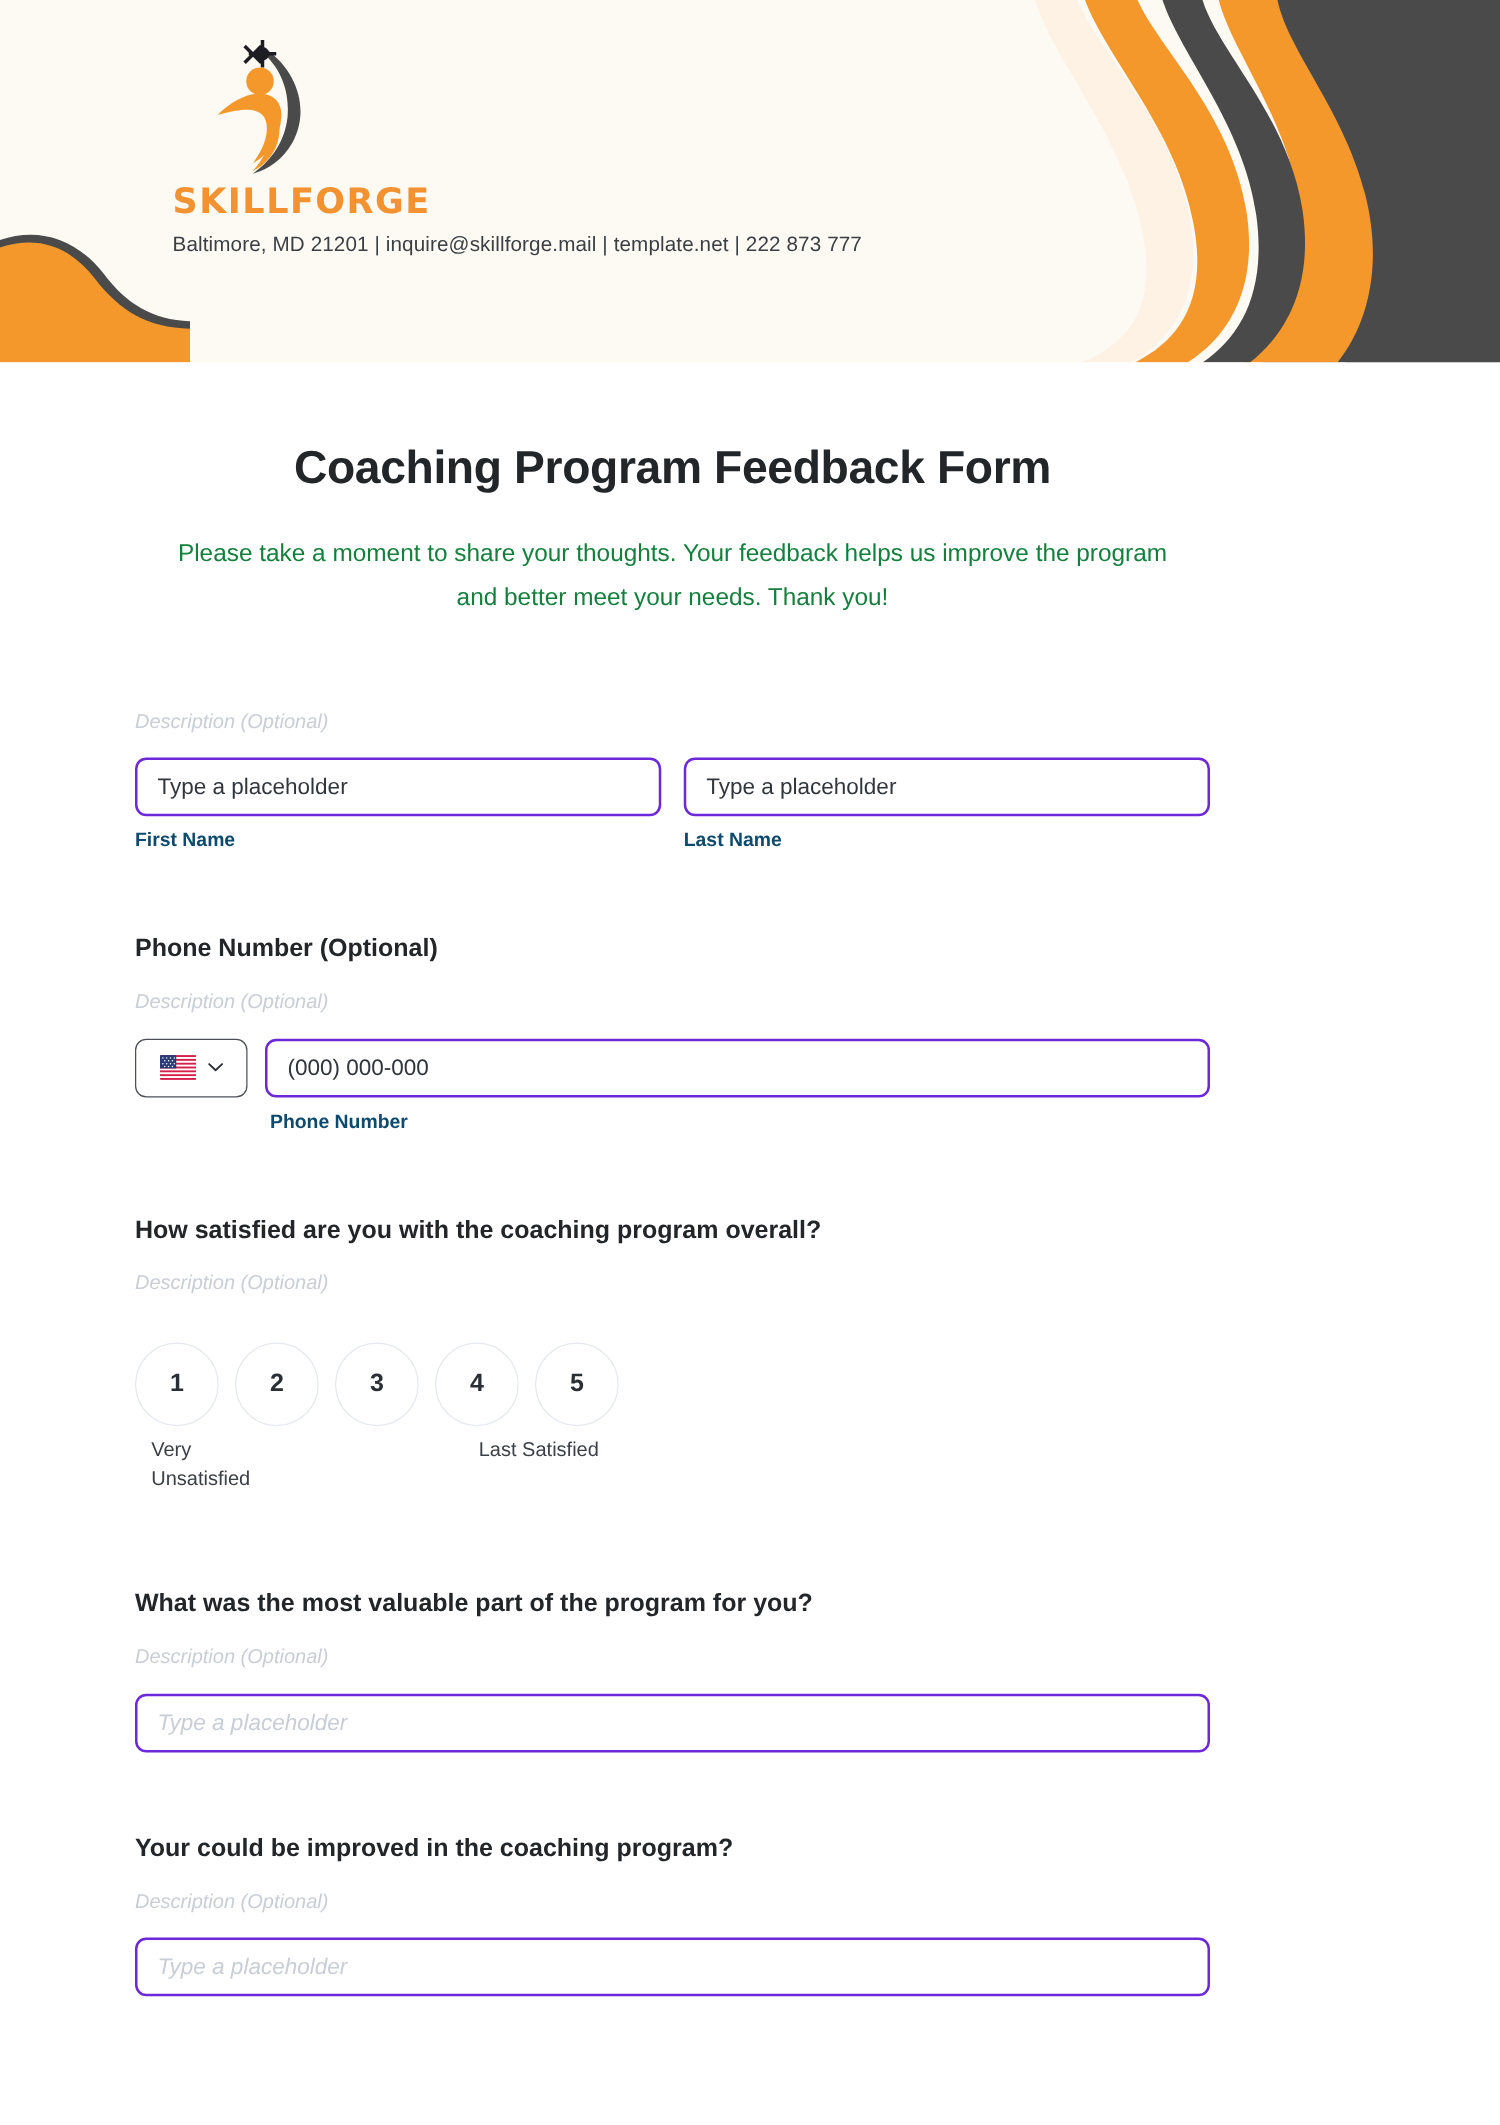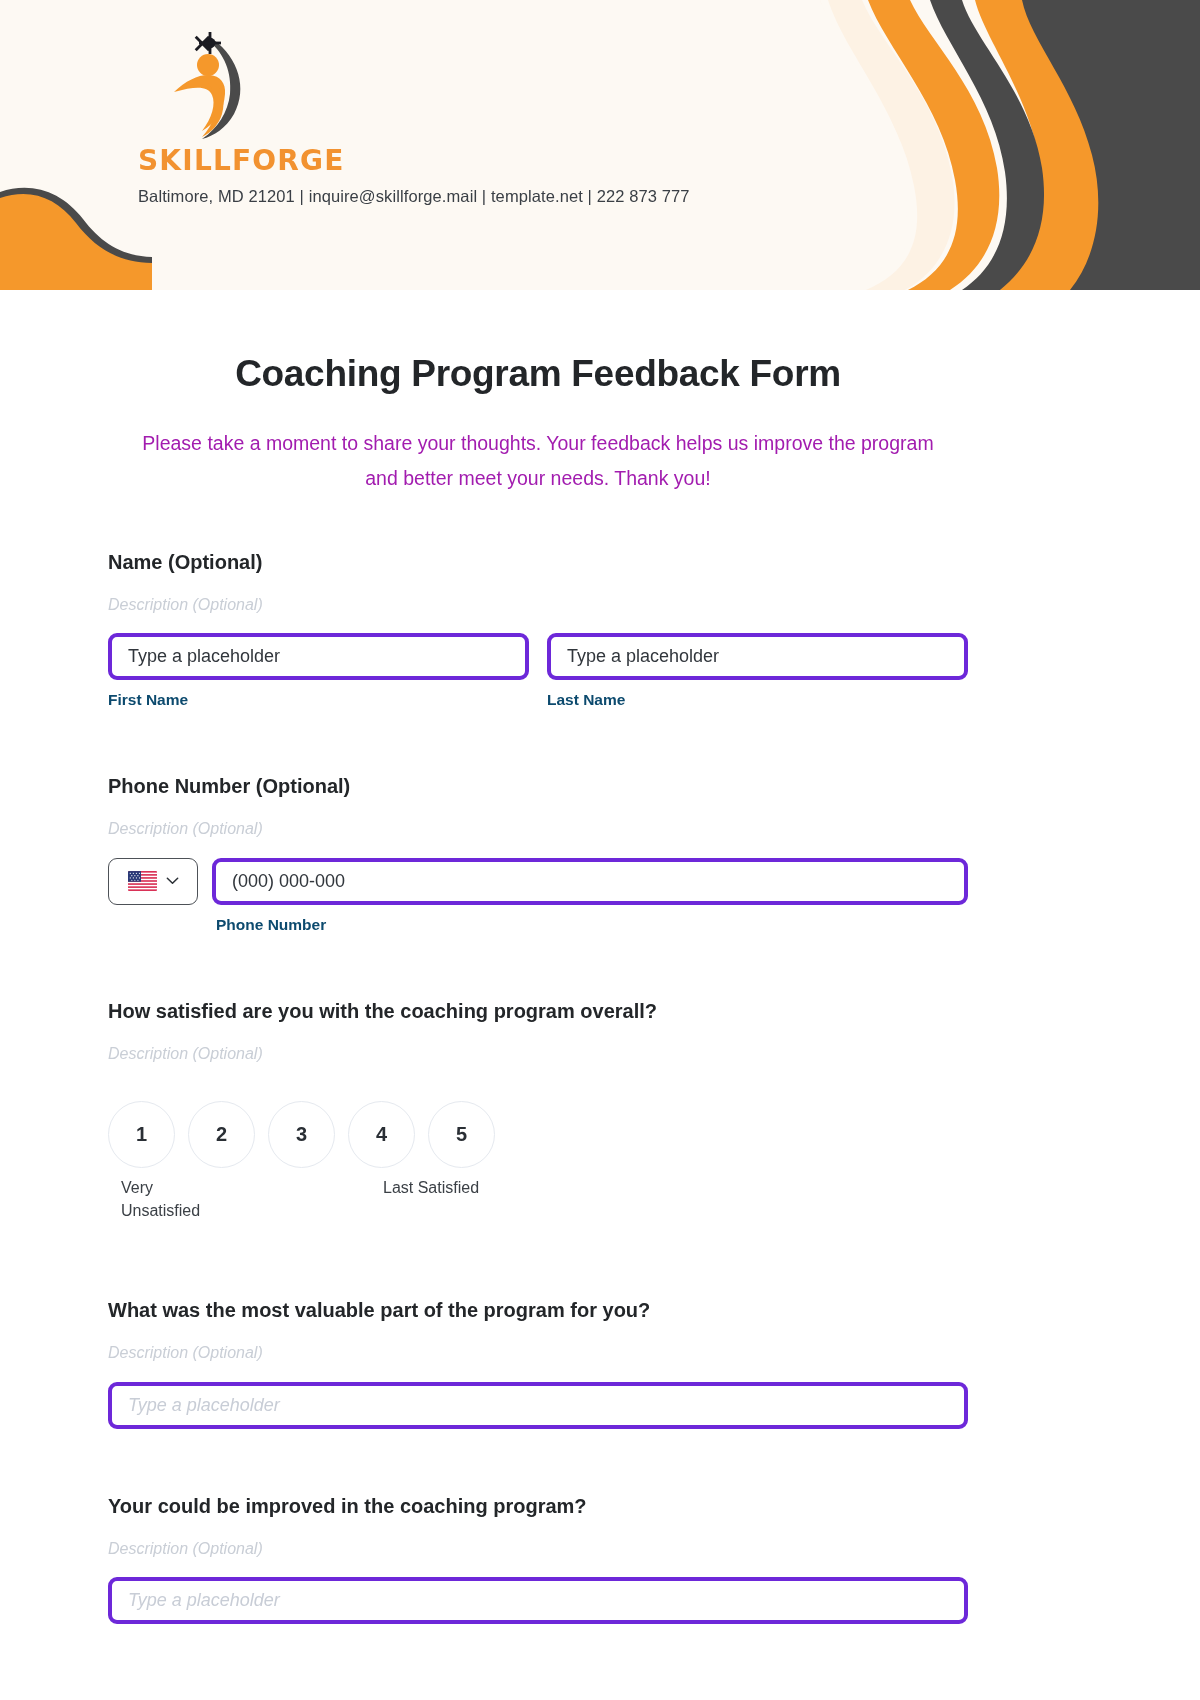--- a/index.html
+++ b/index.html
@@ -84,21 +84,21 @@
     color: #232629;
     line-height: 1.2;
   }
 
   .form-subtitle {
     margin: 30px auto 0;
     width: 800px;
     text-align: center;
     font-size: 19.5px;
     line-height: 1.8;
-    color: #a21caf;
+    color: #15803d;
   }
 
   .fields {
     width: 860px;
     margin: 0 auto;
     padding-top: 52px;
   }
 
   .field-block { margin-bottom: 50px; }
 
@@ -128,21 +128,21 @@
   .row-2 {
     display: flex;
     gap: 18px;
     margin-top: 19px;
   }
   .col { flex: 1 1 0; min-width: 0; }
 
   .txt-input {
     width: 100%;
     height: 47px;
-    border: 4px solid #6d28d9;
+    border: 2px solid #6d28d9;
     border-radius: 9px;
     background: #ffffff;
     padding: 0 16px;
     font-family: "Liberation Sans", sans-serif;
     font-size: 18px;
     color: #0f172a;
     outline: none;
   }
   .txt-input::placeholder { color: #31363c; opacity: 1; }
 
@@ -294,21 +294,20 @@
 </div>
 
 <div class="sheet">
 
   <h1 class="form-title">Coaching Program Feedback Form</h1>
   <p class="form-subtitle">Please take a moment to share your thoughts. Your feedback helps us improve the program and better meet your needs. Thank you!</p>
 
   <div class="fields">
 
     <div class="field-block">
-      <div class="q-label">Name (Optional)</div>
       <div class="q-desc">Description (Optional)</div>
       <div class="row-2">
         <div class="col">
           <input class="txt-input" type="text" placeholder="Type a placeholder" style="">
           <div class="helper">First Name</div>
         </div>
         <div class="col">
           <input class="txt-input" type="text" placeholder="Type a placeholder" style="">
           <div class="helper">Last Name</div>
         </div>

